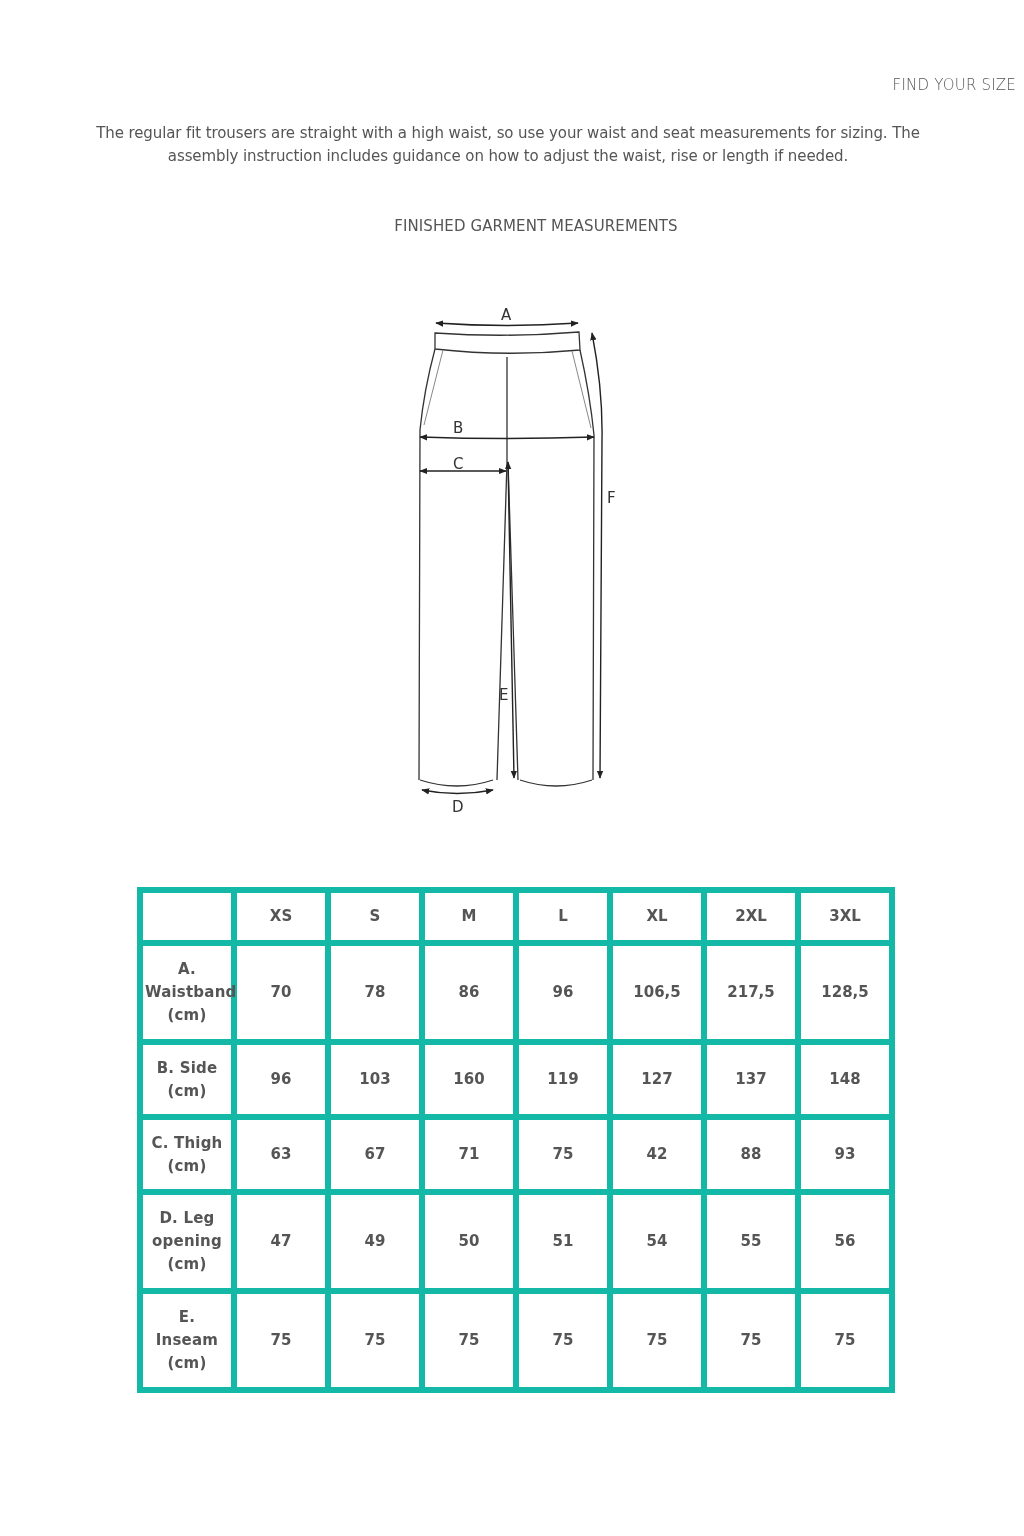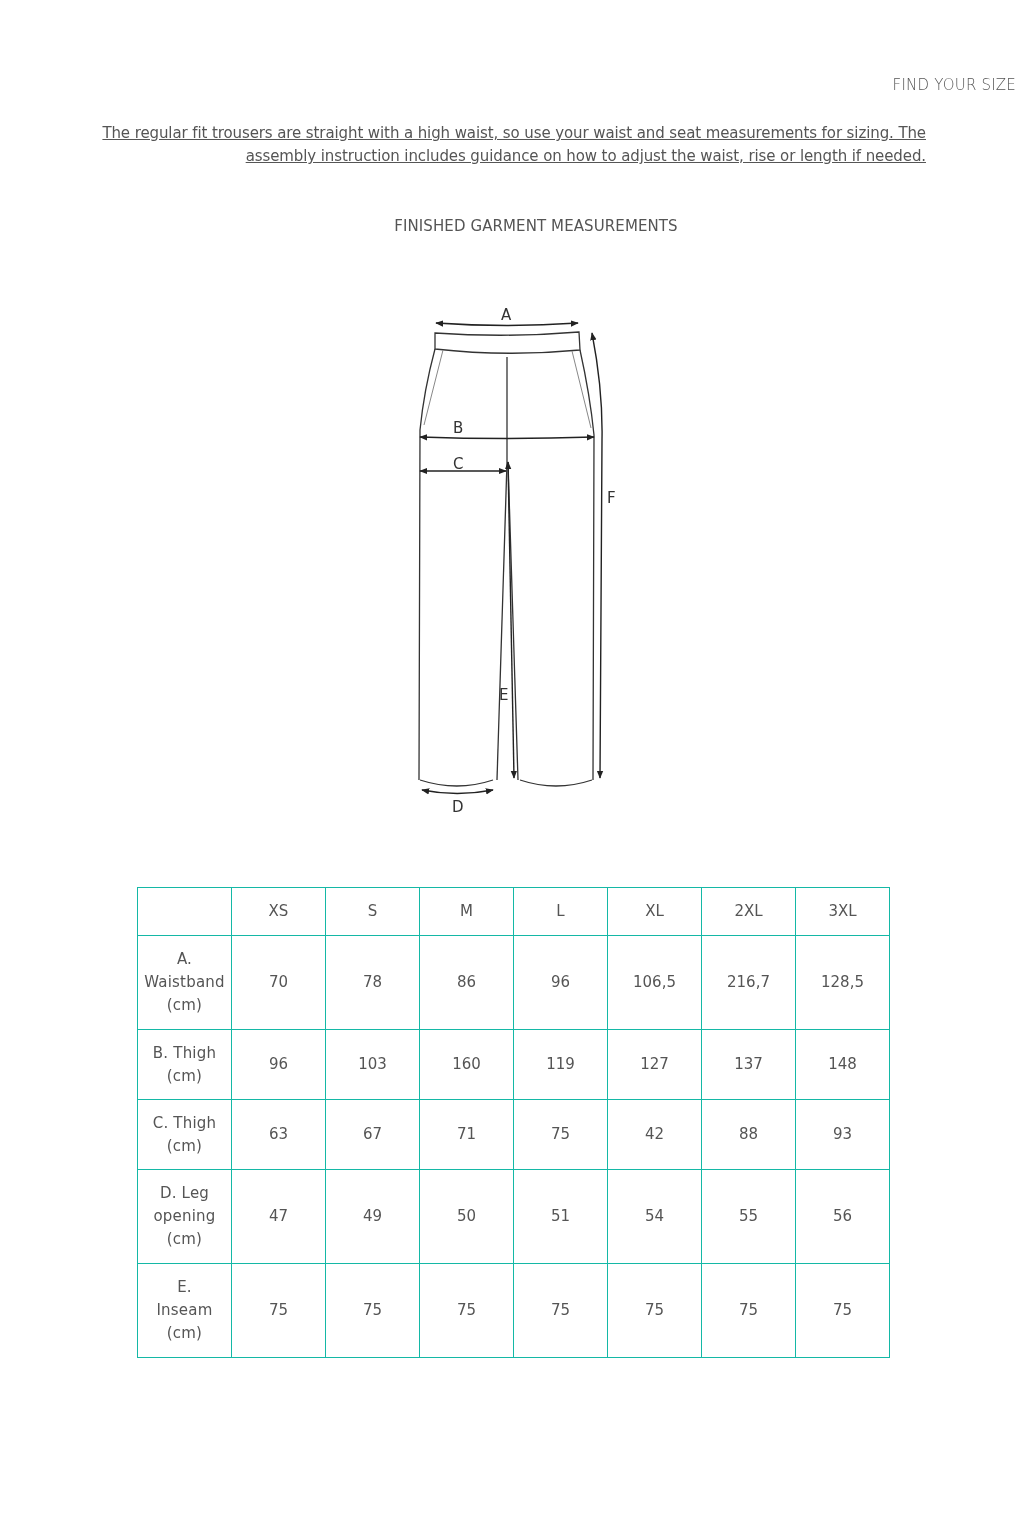--- a/index.html
+++ b/index.html
@@ -24,26 +24,25 @@
       font-size: 15px;
       letter-spacing: 0.2px;
       color: #555;
       font-weight: 300;
     }
     .intro {
       position: absolute;
       left: 90px;
       top: 122px;
       width: 836px;
-      text-align: right;
+      text-align: center;
       font-size: 15px;
       line-height: 23px;
       color: #555;
       letter-spacing: -0.1px;
-      text-decoration: underline;
     }
     .section-title {
       position: absolute;
       left: 0;
       top: 217px;
       width: 1016px;
       text-align: center;
       font-size: 15px;
       letter-spacing: 0.1px;
       color: #555;
@@ -65,24 +64,24 @@
       position: absolute;
       left: 137px;
       top: 887px;
       border-collapse: collapse;
       table-layout: fixed;
       width: 752px;
       font-size: 15px;
       color: #555;
     }
     table.size-table td, table.size-table th {
-      border: 1px solid #14b8a6;
+      border: 6px solid #14b8a6;
       text-align: center;
       vertical-align: middle;
-      font-weight: normal;
+      font-weight: bold;
       padding: 0 2px;
       line-height: 23px;
     }
     table.size-table col.label-col { width: 94px; }
     table.size-table col.size-col { width: 94px; }
     .row-header th { height: 47px; }
     .row-3line td, .row-3line th { height: 93px; }
     .row-2line td, .row-2line th { height: 69px; }
     .row-label { letter-spacing: 0.2px; }
   </style>
@@ -170,26 +169,26 @@
       <th class="row-label">
         <div>A.</div>
         <div>Waistband</div>
         <div>(cm)</div>
       </th>
       <td>70</td>
       <td>78</td>
       <td>86</td>
       <td>96</td>
       <td>106,5</td>
-      <td>216,7</td>
+      <td>217,5</td>
       <td>128,5</td>
     </tr>
     <tr class="row-2line">
       <th class="row-label">
-        <div>B. Thigh</div>
+        <div>B. Side</div>
         <div>(cm)</div>
       </th>
       <td>96</td>
       <td>103</td>
       <td>160</td>
       <td>119</td>
       <td>127</td>
       <td>137</td>
       <td>148</td>
     </tr>

